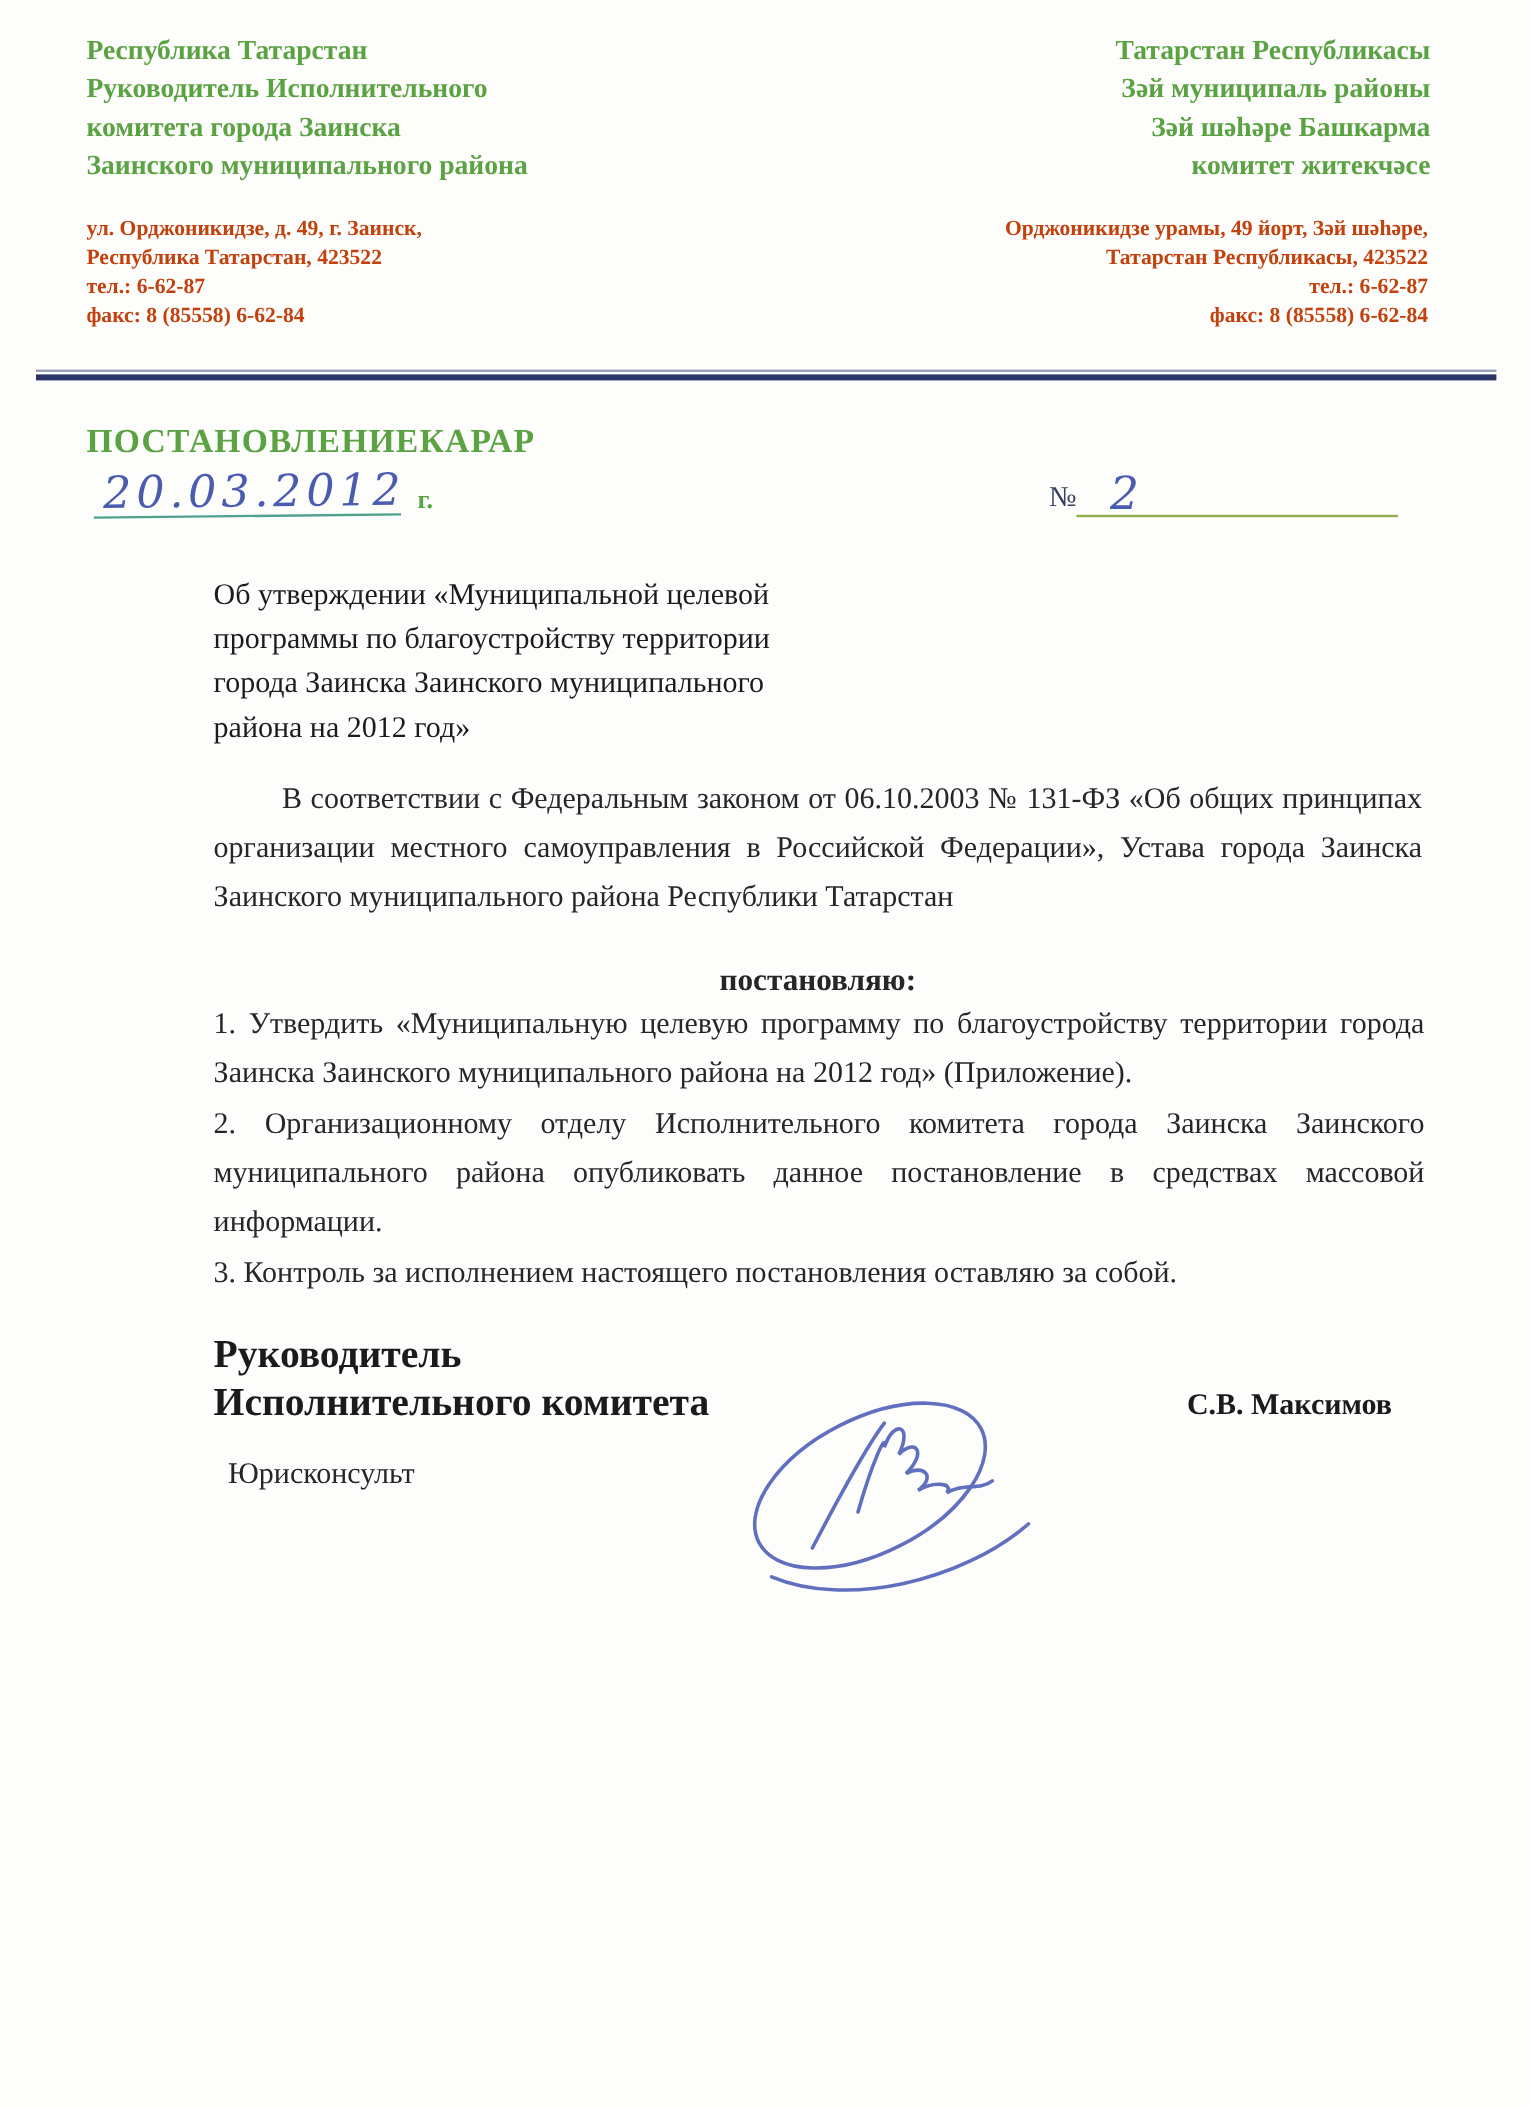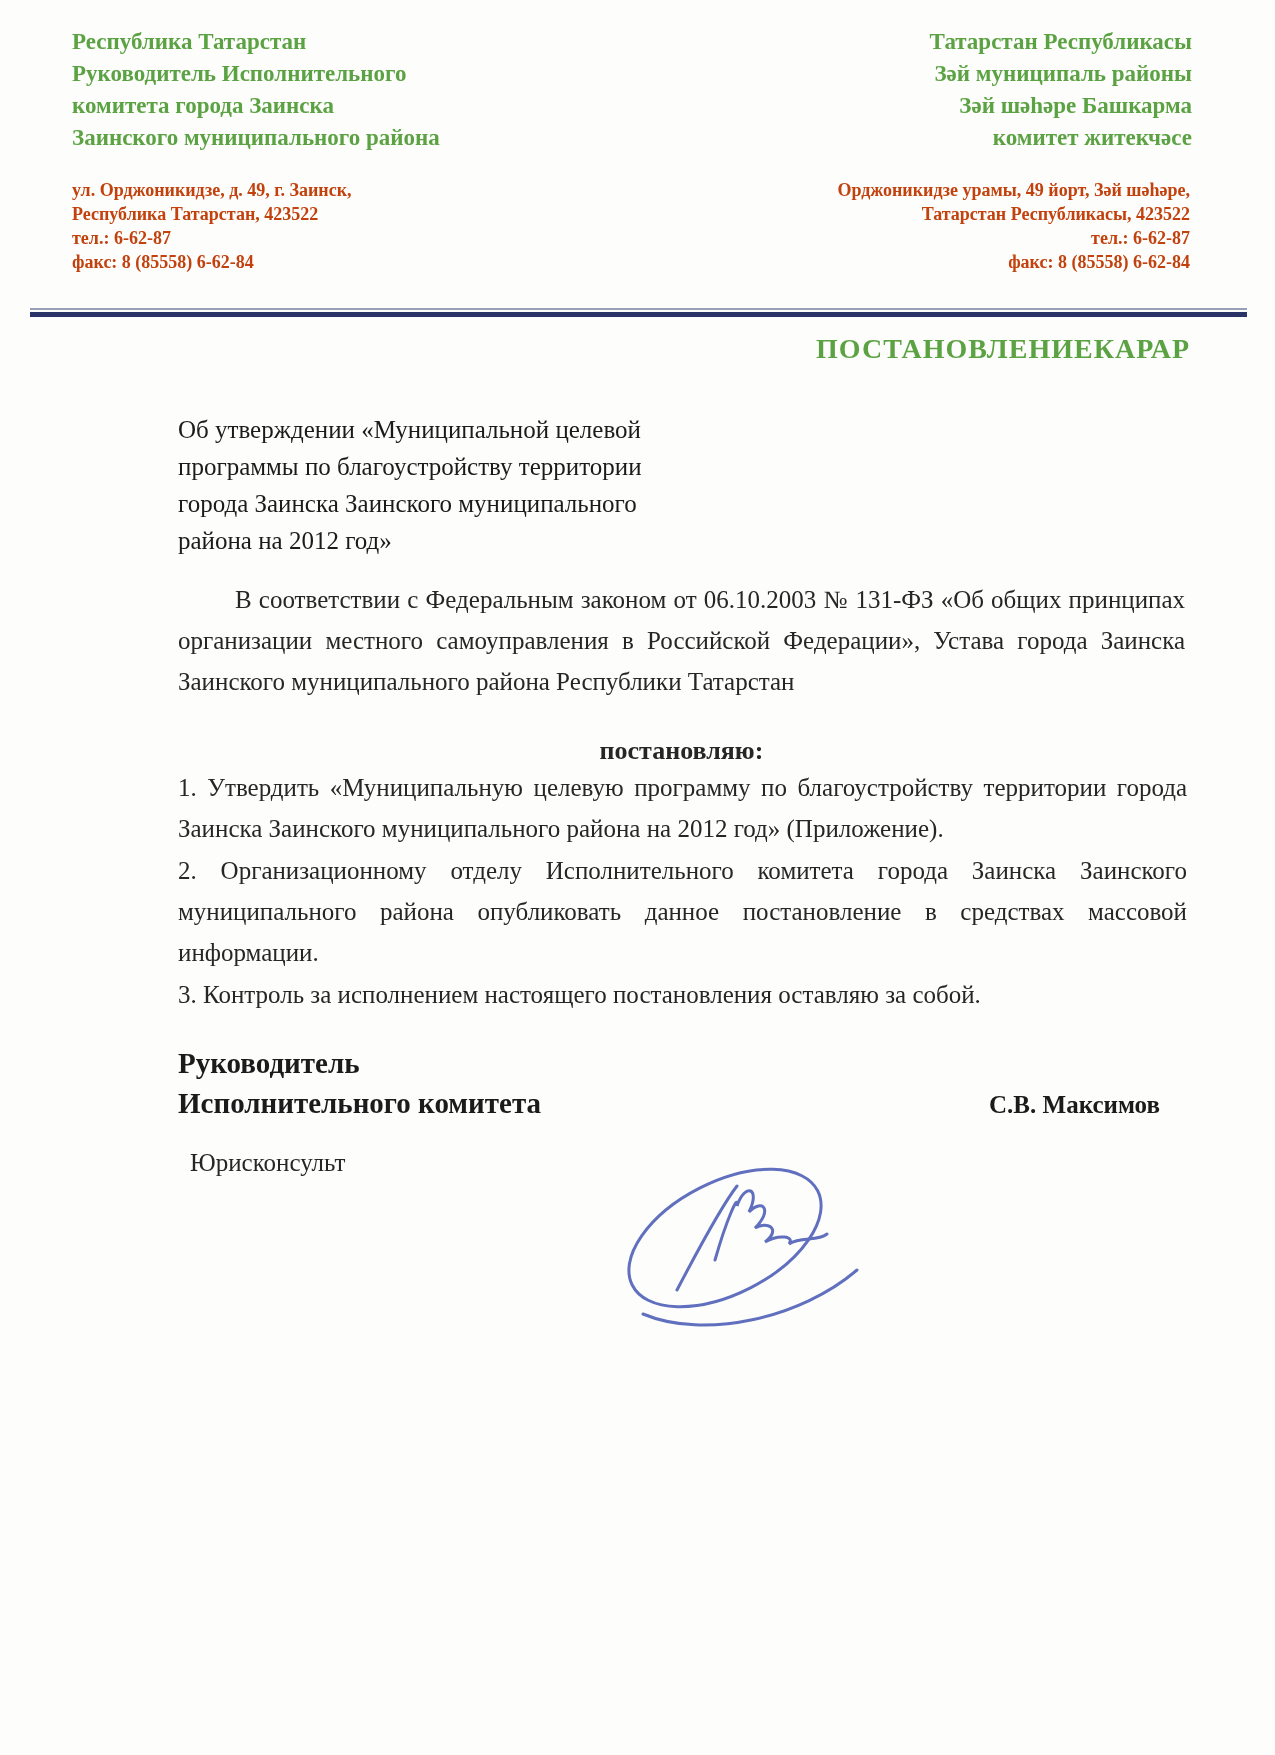--- a/index.html
+++ b/index.html
@@ -31,22 +31,22 @@
   .addr-left  { text-align:left; }
   .addr-right { text-align:right; }
 
   
   .rule { margin:34px 28px 0 30px; }
   .rule .thin  { height:2px; background:#9aa0b8; }
   .rule .thick { height:5px; background:#2a3468; margin-top:2px; }
 
   
   .doctype-row {
-    display:flex; justify-content:flex-end; align-items:baseline;
-    padding:16px 85px 0 72px;
+    display:flex; justify-content:flex-start; align-items:baseline;
+    padding:36px 85px 0 72px;
     font-weight:bold; font-size:28px; letter-spacing:1px; color:#5ba243;
   }
 
   
   .meta-row {
     display:flex; justify-content:space-between; align-items:flex-end;
     padding:6px 110px 0 78px;
   }
   .handwriting {
     font-family:"DejaVu Serif", serif;
@@ -93,21 +93,21 @@
     font-size:25px; line-height:41px;
     text-align:justify;
   }
   .item:first-of-type { margin-top:32px; }
 
   
   .sig-row {
     display:flex; justify-content:space-between;
     padding:28px 115px 0 178px;
   }
-  .sig-position { font-weight:bold; font-size:29px; line-height:40px; color:#1b1b1b; }
+  .sig-position { font-weight:bold; font-size:33px; line-height:40px; color:#1b1b1b; }
   .sig-name { font-weight:bold; font-size:25px; align-self:flex-end; padding-bottom:4px; color:#1b1b1b; }
 
   .signature-svg { position:absolute; left:565px; top:1078px; }
 
   .counsel { margin:26px 0 0 190px; font-size:25px; }
 </style>
 </head>
 <body>
 
 <div class="page">
@@ -145,20 +145,30 @@
   <div class="rule">
     <div class="thin"></div>
     <div class="thick"></div>
   </div>
 
   <div class="doctype-row">
     <div>ПОСТАНОВЛЕНИЕ</div>
     <div>КАРАР</div>
   </div>
 
+  <div class="meta-row">
+    <div class="date-field">
+      <span class="date-line"><span class="handwriting">20.03.2012</span></span>
+      <span class="date-suffix">г.</span>
+    </div>
+    <div class="number-field">
+      <span class="number-label">№</span>
+      <span class="number-line"><span class="handwriting">2</span></span>
+    </div>
+  </div>
 
   <div class="title">Об утверждении «Муниципальной целевой программы по благоустройству территории города Заинска Заинского муниципального района на 2012 год»</div>
 
   <p class="intro">В соответствии с Федеральным законом от 06.10.2003 № 131-ФЗ «Об общих принципах организации местного самоуправления в Российской Федерации», Устава города Заинска Заинского муниципального района Республики Татарстан</p>
 
   <div class="resolve">постановляю:</div>
 
   <p class="item">1. Утвердить «Муниципальную целевую программу по благоустройству территории города Заинска Заинского муниципального района на 2012 год» (Приложение).</p>
   <p class="item">2. Организационному отделу Исполнительного комитета города Заинска Заинского муниципального района опубликовать данное постановление в средствах массовой информации.</p>
   <p class="item">3. Контроль за исполнением настоящего постановления оставляю за собой.</p>

